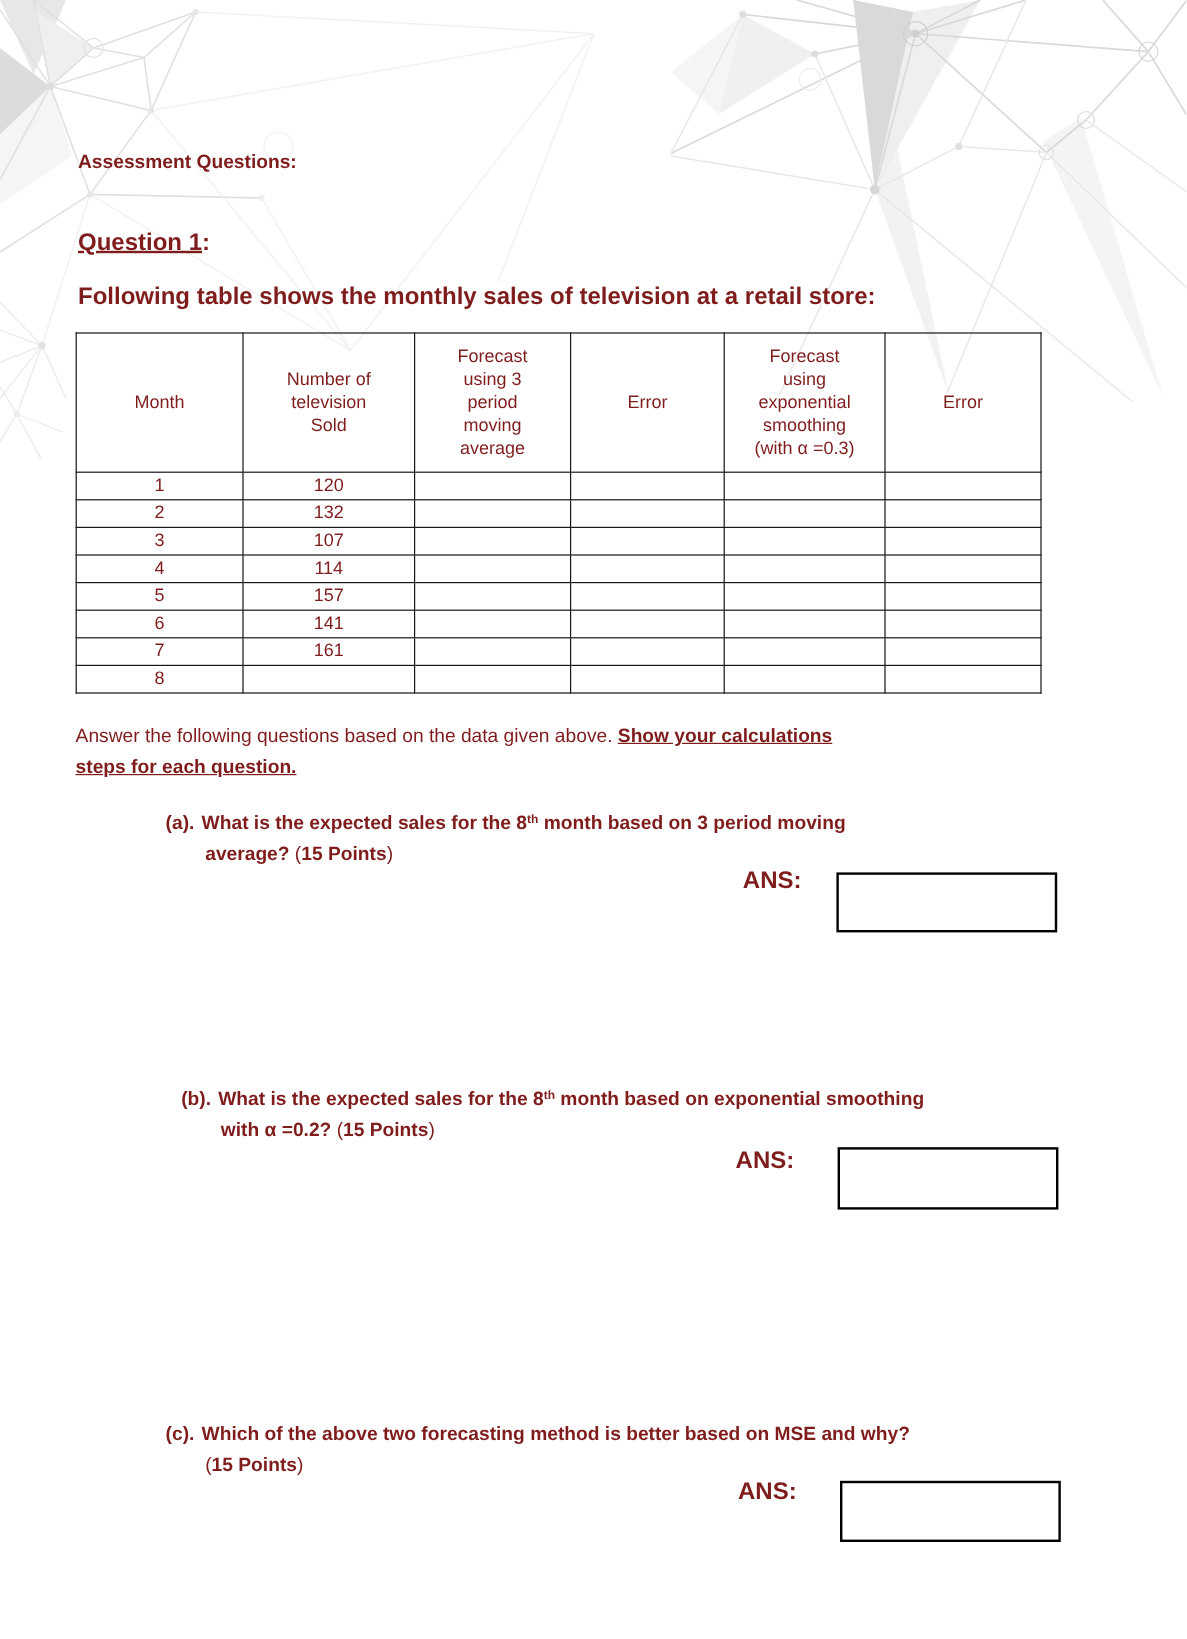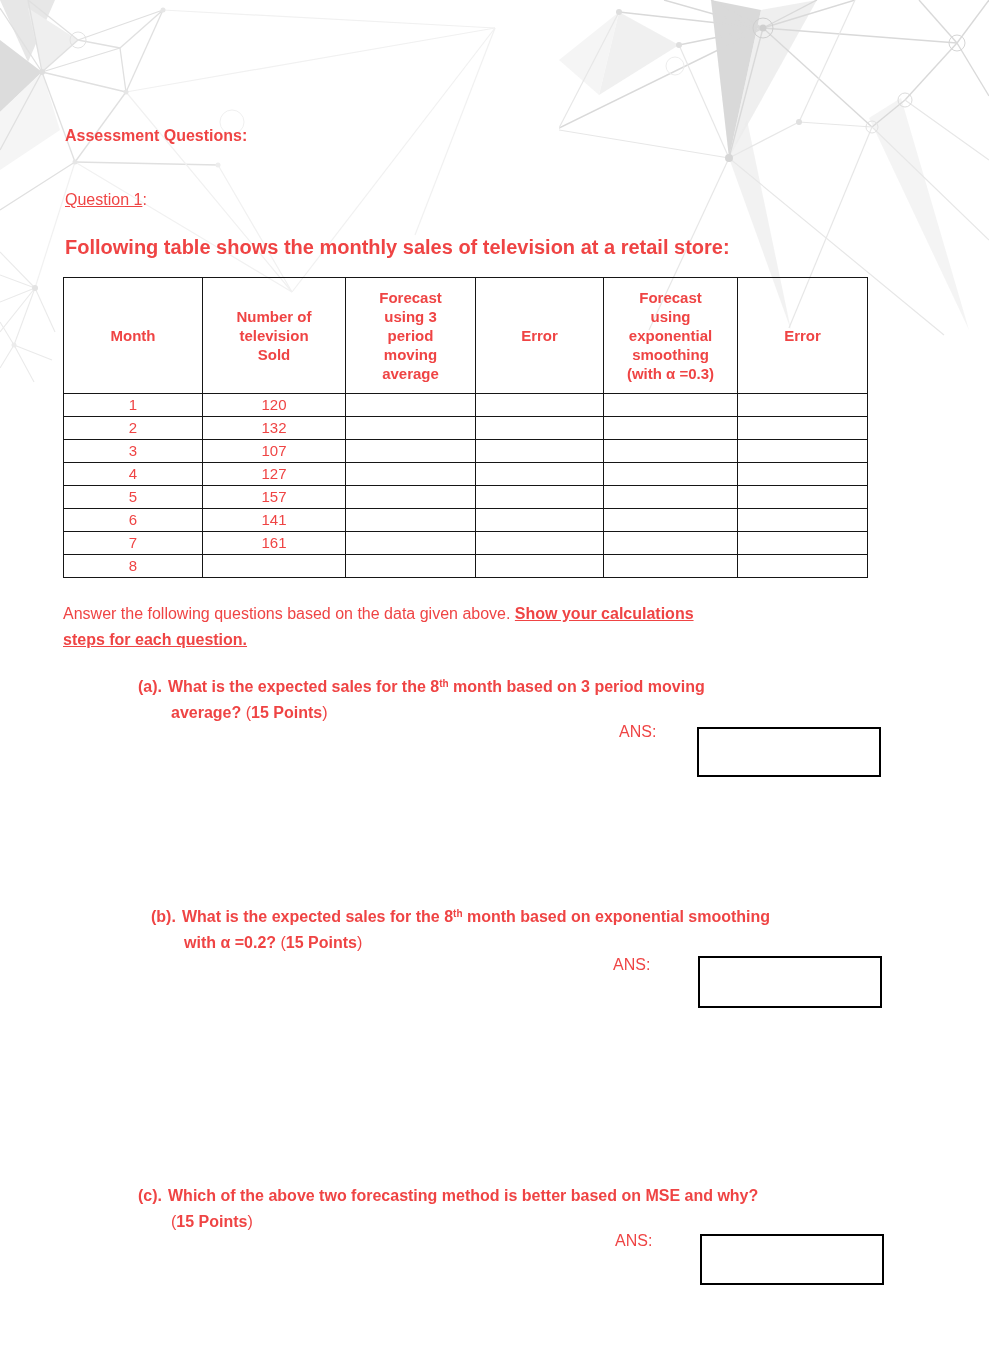--- a/index.html
+++ b/index.html
@@ -1,56 +1,56 @@
 <!DOCTYPE html>
 <html><head>
 <meta charset="utf-8">
 <style>
   html,body { margin:0; padding:0; background:#ffffff; }
   .page {
     position:relative; width:989px; height:1366px; background:#ffffff;
-    font-family:"Liberation Sans", sans-serif; color:#ef4444; overflow:hidden;
+    font-family:"Liberation Sans", sans-serif; color:#7f1d1d; overflow:hidden;
   }
   .deco { position:absolute; z-index:0; pointer-events:none; }
   .content { position:absolute; z-index:1; }
 
   .doc-heading { left:65px; top:127px; font-size:16px; font-weight:bold; }
-  .q-title    { left:65px; top:191px; font-size:16px; font-weight:normal; }
+  .q-title    { left:65px; top:191px; font-size:20px; font-weight:bold; }
   .q-title .ul { text-decoration:underline; }
   .intro      { left:65px; top:236px; font-size:20px; font-weight:bold; }
 
   table.sales {
     position:absolute; z-index:1; left:63px; top:277px; width:804px;
     border-collapse:collapse; table-layout:fixed; background:transparent;
   }
   table.sales th, table.sales td { border:1.5px solid #161616; }
   table.sales thead tr { height:116px; }
   table.sales th {
-    font-size:15px; font-weight:bold; vertical-align:middle;
+    font-size:15px; font-weight:normal; vertical-align:middle;
     white-space:pre-line; line-height:19px; padding:0 2px;
   }
   table.sales tbody tr { height:23px; }
   table.sales td {
     font-size:15px; text-align:center; vertical-align:middle;
     line-height:20px; padding:0;
   }
 
   .instruction { left:63px; top:601px; font-size:16px; line-height:26px; width:800px; }
   .instruction .bu { font-weight:bold; text-decoration:underline; }
 
   .question { position:absolute; z-index:1; font-size:16px; font-weight:bold; line-height:26px;margin-left:43px; }
   .q-label { margin-right:6px; }
   .q-line2 { margin-left:33px; }
   .question sup { font-size:10px; vertical-align:5px; }
   .reg { font-weight:normal; }
   .q-a { left:95px; top:671px; }
   .q-b { left:108px; top:901px; }
   .q-c { left:95px; top:1180px; }
 
-  .ans-label { position:absolute; z-index:1; font-size:16px; font-weight:normal;text-align:center; }
+  .ans-label { position:absolute; z-index:1; font-size:20px; font-weight:bold;text-align:center; }
   .ans-box   { position:absolute; z-index:1; width:180px; height:46px;
                border:2px solid #000; background:#ffffff; }
   .ans-label-a { left:619px; top:723px; }
   .ans-box-a   { left:697px; top:727px; }
   .ans-label-b { left:613px; top:956px; }
   .ans-box-b   { left:698px; top:956px; height:48px; }
   .ans-label-c { left:615px; top:1232px; }
   .ans-box-c   { left:700px; top:1234px; height:47px; }
 </style>
 </head>
@@ -218,21 +218,21 @@
       <tr>
         <td>3</td>
         <td>107</td>
         <td></td>
         <td></td>
         <td></td>
         <td></td>
       </tr>
       <tr>
         <td>4</td>
-        <td>127</td>
+        <td>114</td>
         <td></td>
         <td></td>
         <td></td>
         <td></td>
       </tr>
       <tr>
         <td>5</td>
         <td>157</td>
         <td></td>
         <td></td>

